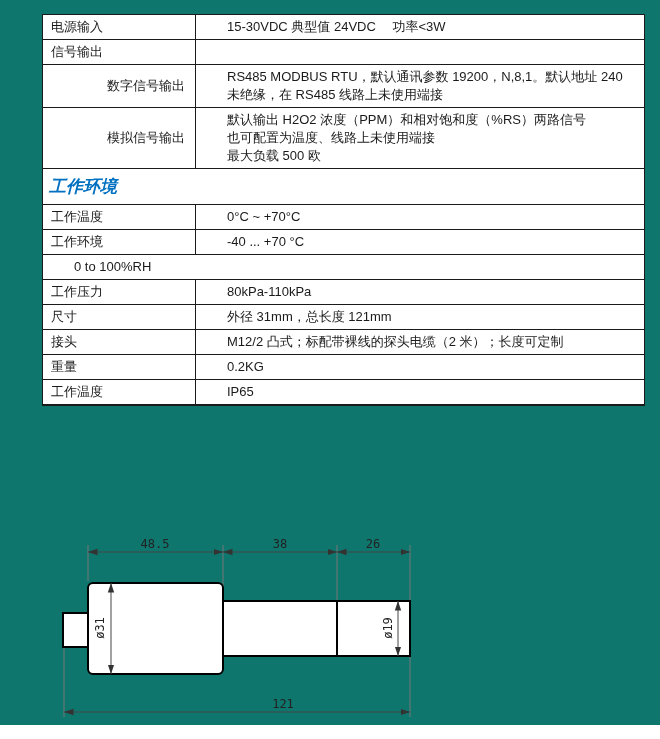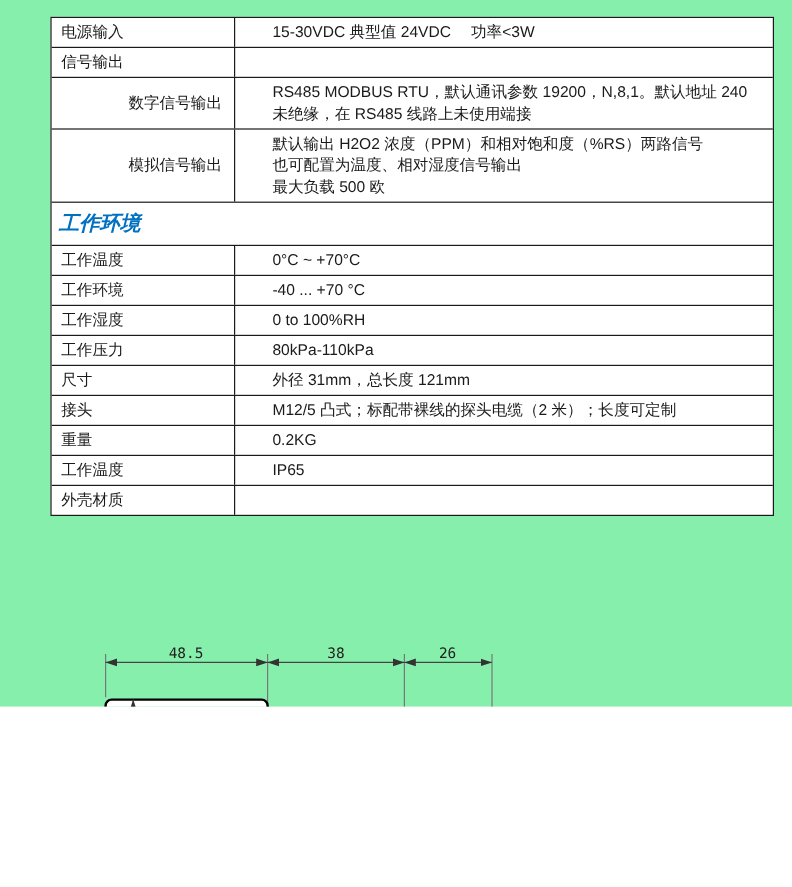--- a/index.html
+++ b/index.html
@@ -1,17 +1,17 @@
 <!DOCTYPE html>
 <html><head>
 <meta charset="utf-8">
 <style>
   html,body{margin:0;padding:0;background:#ffffff;}
   .page{
-    position:relative;width:660px;height:589px;background:#86efac;overflow:hidden;
+    position:relative;width:660px;height:725px;background:#0f766e;overflow:hidden;
     font-family:"Liberation Sans","DejaVu Sans",sans-serif;color:#1a1a1a;
   }
   
   .spec{
     position:absolute;left:42px;top:14px;width:603px;
     border:1.5px solid #1a1a1a;box-sizing:border-box;background:#fff;
   }
   .row{display:flex;border-bottom:1px solid #1a1a1a;}
   .row.last{border-bottom:none;}
   .cell-label{
@@ -52,21 +52,21 @@
       <div class="cell-value">
         <div class="line">RS485 MODBUS RTU，默认通讯参数 19200，N,8,1。默认地址 240</div>
         <div class="line">未绝缘，在 RS485 线路上未使用端接</div>
       </div>
     </div>
 
     <div class="row">
       <div class="cell-label align-right">模拟信号输出</div>
       <div class="cell-value">
         <div class="line">默认输出 H2O2 浓度（PPM）和相对饱和度（%RS）两路信号</div>
-        <div class="line">也可配置为温度、相对湿度信号输出</div>
+        <div class="line">也可配置为温度、线路上未使用端接</div>
         <div class="line">最大负载 500 欧</div>
       </div>
     </div>
 
     <div class="sec-header">工作环境</div>
 
     <div class="row">
       <div class="cell-label">工作温度</div>
       <div class="cell-value">
         <div class="line">0°C ~ +70°C</div>
@@ -74,21 +74,20 @@
     </div>
 
     <div class="row">
       <div class="cell-label">工作环境</div>
       <div class="cell-value">
         <div class="line">-40 ... +70 °C</div>
       </div>
     </div>
 
     <div class="row">
-      <div class="cell-label">工作湿度</div>
       <div class="cell-value">
         <div class="line">0 to 100%RH</div>
       </div>
     </div>
 
     <div class="row">
       <div class="cell-label">工作压力</div>
       <div class="cell-value">
         <div class="line">80kPa-110kPa</div>
       </div>
@@ -98,40 +97,39 @@
     <div class="row">
       <div class="cell-label">尺寸</div>
       <div class="cell-value">
         <div class="line">外径 31mm，总长度 121mm</div>
       </div>
     </div>
 
     <div class="row">
       <div class="cell-label">接头</div>
       <div class="cell-value">
-        <div class="line">M12/5 凸式；标配带裸线的探头电缆（2 米）；长度可定制</div>
+        <div class="line">M12/2 凸式；标配带裸线的探头电缆（2 米）；长度可定制</div>
       </div>
     </div>
 
     <div class="row">
       <div class="cell-label">重量</div>
       <div class="cell-value">
         <div class="line">0.2KG</div>
       </div>
     </div>
 
     <div class="row">
       <div class="cell-label">工作温度</div>
       <div class="cell-value">
         <div class="line">IP65</div>
       </div>
     </div>
 
     <div class="row last">
-      <div class="cell-label">外壳材质</div>
     </div>
 
   </div>
 
   <svg class="drawing" width="660" height="205" viewBox="0 0 660 205" xmlns="http://www.w3.org/2000/svg">
     <defs>
       <marker id="arr" viewBox="0 0 10 10" refX="9.5" refY="5" markerWidth="10" markerHeight="10" orient="auto-start-reverse">
         <path d="M0,1.8 L9.5,5 L0,8.2 z" fill="#333"></path>
       </marker>
     </defs>

